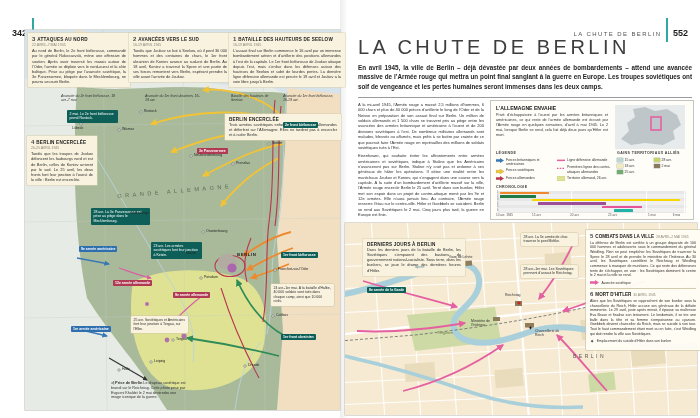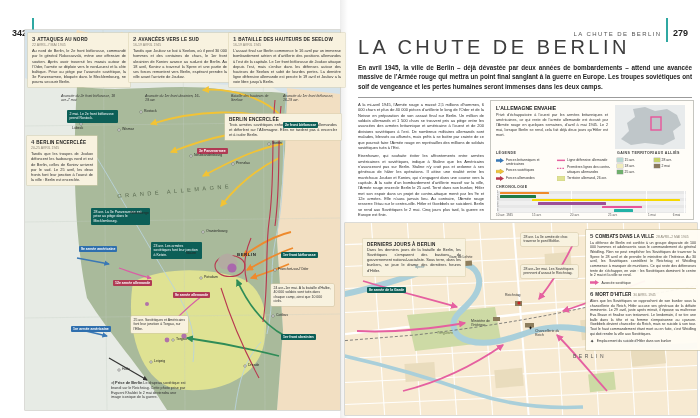--- a/index.html
+++ b/index.html
@@ -71,21 +71,21 @@
 <body>
 
 <div class="abs phead" style="left:12px;top:0;">
   <span class="pnum">342</span>
   <span class="vr"></span>
   <span class="ptitle">FIN DE PARTIE ET SUITES 1944-1955</span>
 </div>
 <div class="abs phead" style="right:12px;top:0;">
   <span class="ptitle">LA CHUTE DE BERLIN</span>
   <span class="vr"></span>
-  <span class="pnum">279</span>
+  <span class="pnum">552</span>
 </div>
 <div class="abs gutter"></div>
 
 <div class="abs mapbox" style="left:25px;top:30px;width:315px;height:380px;">
   <svg viewBox="0 0 315 380" width="315" height="380">
     <rect width="315" height="380" fill="#e7ebe5"></rect>
     <path d="M0,0 H315 V66 C288,58 268,70 252,60 C232,46 205,60 182,52 C160,44 140,58 118,50 C96,42 70,58 48,50 C28,44 12,54 0,48 Z" fill="#d6e3ea"></path>
     <path d="M52,0 L78,6 70,26 46,18 Z" fill="#f2dfc2"></path>
     <path d="M96,2 L118,10 108,24 88,16 Z" fill="#f2dfc2"></path>
     <path d="M210,18 C222,14 236,20 230,30 C220,36 206,28 210,18 Z" fill="#f2dfc2"></path>

